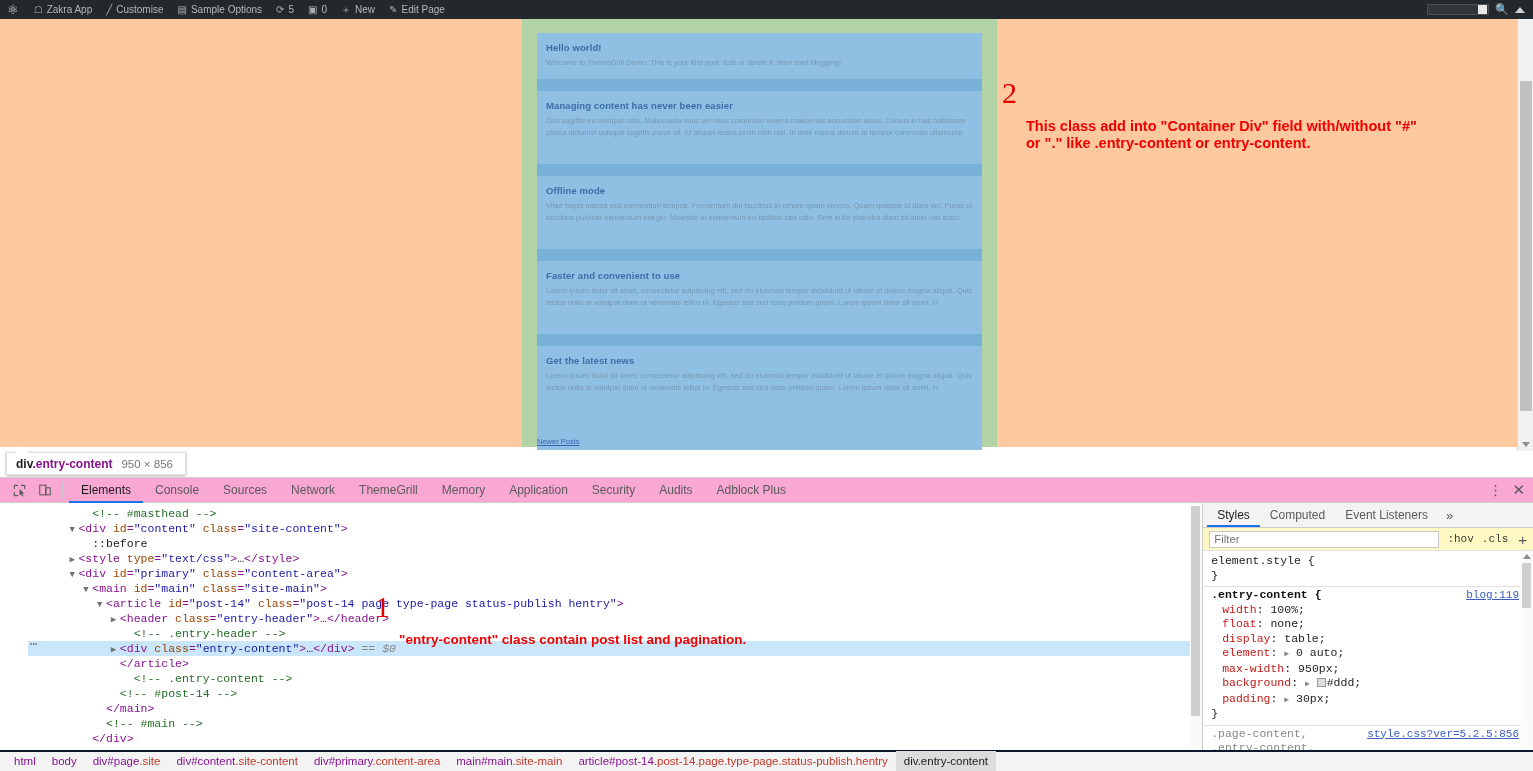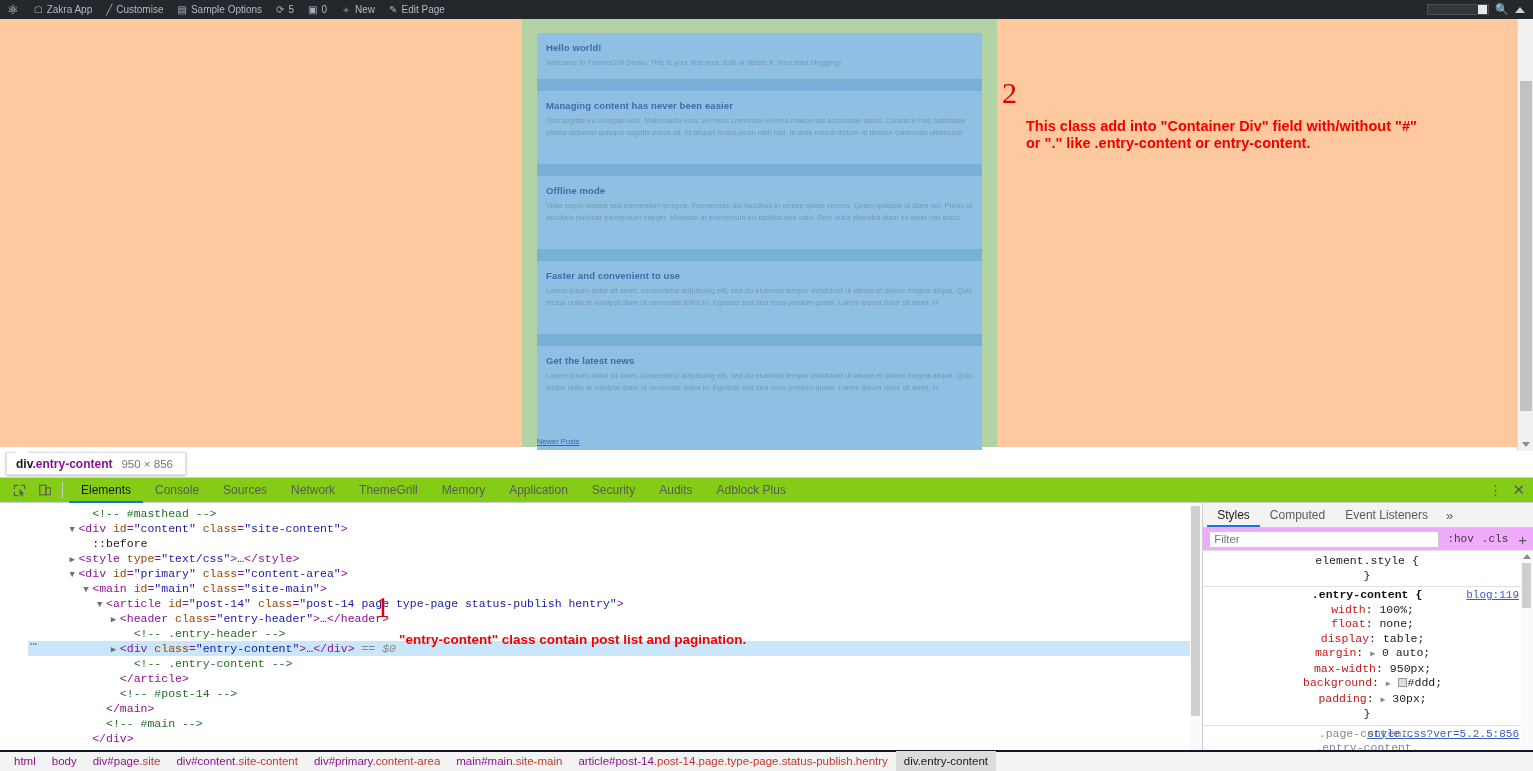--- a/index.html
+++ b/index.html
@@ -126,21 +126,21 @@
   }
 
   
   .devtools {
     position: absolute; left: 0; top: 477px; width: 1533px; height: 294px;
     background: #fff; border-top: 1px solid #cdcdcd;
     display: flex; flex-direction: column;
   }
   .dt-toolbar {
     height: 25px; display: flex; align-items: center;
-    border-bottom: 1px solid #cdcdcd; background: #84cc16;
+    border-bottom: 1px solid #cdcdcd; background: #f9a8d4;
     padding-left: 6px; flex: 0 0 25px;
   }
   .dt-iconbtn {
     width: 26px; height: 22px; display: flex; align-items: center; justify-content: center;
     color: #5a5a5a;
   }
   .dt-sep { width: 1px; height: 16px; background: #cacaca; margin: 0 6px 0 4px; }
   .dt-tabs { display: flex; align-items: stretch; height: 25px; }
   .dt-tab {
     padding: 0 12px; display: flex; align-items: center;
@@ -214,34 +214,34 @@
   }
   .st-tab {
     padding: 0 10px; display: flex; align-items: center;
     font-size: 12px; color: #5a5a5a;
   }
   .st-tab.active { color: #1a1a1a; box-shadow: inset 0 -2px 0 #1a73e8; }
   .st-more { padding: 0 8px; display: flex; align-items: center; color: #5a5a5a; font-size: 13px; }
 
   .st-filterbar {
     height: 23px; display: flex; align-items: center; gap: 8px;
-    border-bottom: 1px solid #e3e3e3; padding: 0 4px 0 6px; background: #f0abfc;
+    border-bottom: 1px solid #e3e3e3; padding: 0 4px 0 6px; background: #fef9c3;
   }
   .st-filter {
     flex: 1; height: 17px; border: 1px solid #c9c9c9; background: #fff;
     font-size: 11.5px; color: #888; padding: 0 4px; line-height: 15px;
     font-family: "Liberation Sans", sans-serif;
   }
   .st-chip { font-size: 11px; color: #3a3a3a; font-family: "Liberation Mono", monospace; }
   .st-plus { font-size: 15px; color: #5a5a5a; padding: 0 2px; }
 
   .st-rules {
     flex: 1; overflow: hidden; position: relative;
     font-family: "Liberation Mono", monospace; font-size: 11.5px;
-    line-height: 14.5px; color: #222; padding: 2px 0 0 0; text-align: center;
+    line-height: 14.5px; color: #222; padding: 2px 0 0 0;
   }
   .rule { padding: 1px 10px 3px 8px; position: relative; }
   .rule + .rule { border-top: 1px solid #e0e0e0; }
   .rule.dim { color: #999; }
   .rule .src {
     position: absolute; right: 14px; top: 1px;
     color: #3b5cc4; text-decoration: underline; font-size: 11px;
   }
   .sel { color: #222; }
   .sel.strong { color: #111; font-weight: bold; }
@@ -427,22 +427,22 @@
         <div class="dom-line">&nbsp;&nbsp;&nbsp;&nbsp;&nbsp;&nbsp;&nbsp;&nbsp;<span class="tw"></span><span class="tk-com">&lt;!-- #masthead --&gt;</span></div>
           <div class="dom-line">&nbsp;&nbsp;&nbsp;&nbsp;&nbsp;&nbsp;<span class="tw">▼</span><span class="tk-punc">&lt;</span><span class="tk-tag">div</span><span class="tk-attr"> id</span><span class="tk-punc">=</span><span class="tk-val">"content"</span><span class="tk-attr"> class</span><span class="tk-punc">=</span><span class="tk-val">"site-content"</span><span class="tk-punc">&gt;</span></div>
           <div class="dom-line">&nbsp;&nbsp;&nbsp;&nbsp;&nbsp;&nbsp;&nbsp;&nbsp;<span class="tw"></span><span class="tk-txt">::before</span></div>
           <div class="dom-line">&nbsp;&nbsp;&nbsp;&nbsp;&nbsp;&nbsp;<span class="tw">▶</span><span class="tk-punc">&lt;</span><span class="tk-tag">style</span><span class="tk-attr"> type</span><span class="tk-punc">=</span><span class="tk-val">"text/css"</span><span class="tk-punc">&gt;</span><span class="tk-txt">…</span><span class="tk-punc">&lt;/</span><span class="tk-tag">style</span><span class="tk-punc">&gt;</span></div>
           <div class="dom-line">&nbsp;&nbsp;&nbsp;&nbsp;&nbsp;&nbsp;<span class="tw">▼</span><span class="tk-punc">&lt;</span><span class="tk-tag">div</span><span class="tk-attr"> id</span><span class="tk-punc">=</span><span class="tk-val">"primary"</span><span class="tk-attr"> class</span><span class="tk-punc">=</span><span class="tk-val">"content-area"</span><span class="tk-punc">&gt;</span></div>
           <div class="dom-line">&nbsp;&nbsp;&nbsp;&nbsp;&nbsp;&nbsp;&nbsp;&nbsp;<span class="tw">▼</span><span class="tk-punc">&lt;</span><span class="tk-tag">main</span><span class="tk-attr"> id</span><span class="tk-punc">=</span><span class="tk-val">"main"</span><span class="tk-attr"> class</span><span class="tk-punc">=</span><span class="tk-val">"site-main"</span><span class="tk-punc">&gt;</span></div>
           <div class="dom-line">&nbsp;&nbsp;&nbsp;&nbsp;&nbsp;&nbsp;&nbsp;&nbsp;&nbsp;&nbsp;<span class="tw">▼</span><span class="tk-punc">&lt;</span><span class="tk-tag">article</span><span class="tk-attr"> id</span><span class="tk-punc">=</span><span class="tk-val">"post-14"</span><span class="tk-attr"> class</span><span class="tk-punc">=</span><span class="tk-val">"post-14 page type-page status-publish hentry"</span><span class="tk-punc">&gt;</span></div>
           <div class="dom-line">&nbsp;&nbsp;&nbsp;&nbsp;&nbsp;&nbsp;&nbsp;&nbsp;&nbsp;&nbsp;&nbsp;&nbsp;<span class="tw">▶</span><span class="tk-punc">&lt;</span><span class="tk-tag">header</span><span class="tk-attr"> class</span><span class="tk-punc">=</span><span class="tk-val">"entry-header"</span><span class="tk-punc">&gt;</span><span class="tk-txt">…</span><span class="tk-punc">&lt;/</span><span class="tk-tag">header</span><span class="tk-punc">&gt;</span></div>
           <div class="dom-line">&nbsp;&nbsp;&nbsp;&nbsp;&nbsp;&nbsp;&nbsp;&nbsp;&nbsp;&nbsp;&nbsp;&nbsp;&nbsp;&nbsp;<span class="tw"></span><span class="tk-com">&lt;!-- .entry-header --&gt;</span></div>
           <div class="dom-line selected"><span class="dots">⋯</span>&nbsp;&nbsp;&nbsp;&nbsp;&nbsp;&nbsp;&nbsp;&nbsp;&nbsp;&nbsp;&nbsp;&nbsp;<span class="tw">▶</span><span class="tk-punc">&lt;</span><span class="tk-tag">div</span><span class="tk-attr"> class</span><span class="tk-punc">=</span><span class="tk-val">"entry-content"</span><span class="tk-punc">&gt;</span><span class="tk-txt">…</span><span class="tk-punc">&lt;/</span><span class="tk-tag">div</span><span class="tk-punc">&gt;</span><span class="tk-dollar"> == $0</span></div>
+          <div class="dom-line">&nbsp;&nbsp;&nbsp;&nbsp;&nbsp;&nbsp;&nbsp;&nbsp;&nbsp;&nbsp;&nbsp;&nbsp;<span class="tw"></span><span class="tk-punc">&lt;/</span><span class="tk-tag">article</span><span class="tk-punc">&gt;</span></div>
           <div class="dom-line">&nbsp;&nbsp;&nbsp;&nbsp;&nbsp;&nbsp;&nbsp;&nbsp;&nbsp;&nbsp;&nbsp;&nbsp;&nbsp;&nbsp;<span class="tw"></span><span class="tk-com">&lt;!-- .entry-content --&gt;</span></div>
-          <div class="dom-line">&nbsp;&nbsp;&nbsp;&nbsp;&nbsp;&nbsp;&nbsp;&nbsp;&nbsp;&nbsp;&nbsp;&nbsp;<span class="tw"></span><span class="tk-punc">&lt;/</span><span class="tk-tag">article</span><span class="tk-punc">&gt;</span></div>
           <div class="dom-line">&nbsp;&nbsp;&nbsp;&nbsp;&nbsp;&nbsp;&nbsp;&nbsp;&nbsp;&nbsp;&nbsp;&nbsp;<span class="tw"></span><span class="tk-com">&lt;!-- #post-14 --&gt;</span></div>
           <div class="dom-line">&nbsp;&nbsp;&nbsp;&nbsp;&nbsp;&nbsp;&nbsp;&nbsp;&nbsp;&nbsp;<span class="tw"></span><span class="tk-punc">&lt;/</span><span class="tk-tag">main</span><span class="tk-punc">&gt;</span></div>
           <div class="dom-line">&nbsp;&nbsp;&nbsp;&nbsp;&nbsp;&nbsp;&nbsp;&nbsp;&nbsp;&nbsp;<span class="tw"></span><span class="tk-com">&lt;!-- #main --&gt;</span></div>
           <div class="dom-line">&nbsp;&nbsp;&nbsp;&nbsp;&nbsp;&nbsp;&nbsp;&nbsp;<span class="tw"></span><span class="tk-punc">&lt;/</span><span class="tk-tag">div</span><span class="tk-punc">&gt;</span></div>
           <div class="dom-scroll">
           <div class="t"></div>
           <div class="a"></div>
         </div>
       </div>
 
@@ -466,21 +466,21 @@
             <div class="sel">element.style {</div>
             <div class="sel">}</div>
           </div>
 
           <div class="rule">
             <a class="src">blog:119</a>
             <div class="sel strong">.entry-content {</div>
             <div class="prop"><span>width</span><span class="pval">: <span>100%;</span></span></div>
             <div class="prop"><span>float</span><span class="pval">: <span>none;</span></span></div>
             <div class="prop"><span>display</span><span class="pval">: <span>table;</span></span></div>
-            <div class="prop"><span>margin</span><span class="pval">: <span class="tri">▶</span> <span>0 auto;</span></span></div>
+            <div class="prop"><span>element</span><span class="pval">: <span class="tri">▶</span> <span>0 auto;</span></span></div>
             <div class="prop"><span>max-width</span><span class="pval">: <span>950px;</span></span></div>
             <div class="prop"><span>background</span><span class="pval">: <span class="tri">▶</span> <span class="swatch"></span><span>#ddd;</span></span></div>
             <div class="prop"><span>padding</span><span class="pval">: <span class="tri">▶</span> <span>30px;</span></span></div>
             <div class="sel">}</div>
           </div>
 
           <div class="rule dim">
             <a class="src">style.css?ver=5.2.5:856</a>
             <div class="sel" style="white-space:pre-line;color:#888">.page-content,
 .entry-content,

